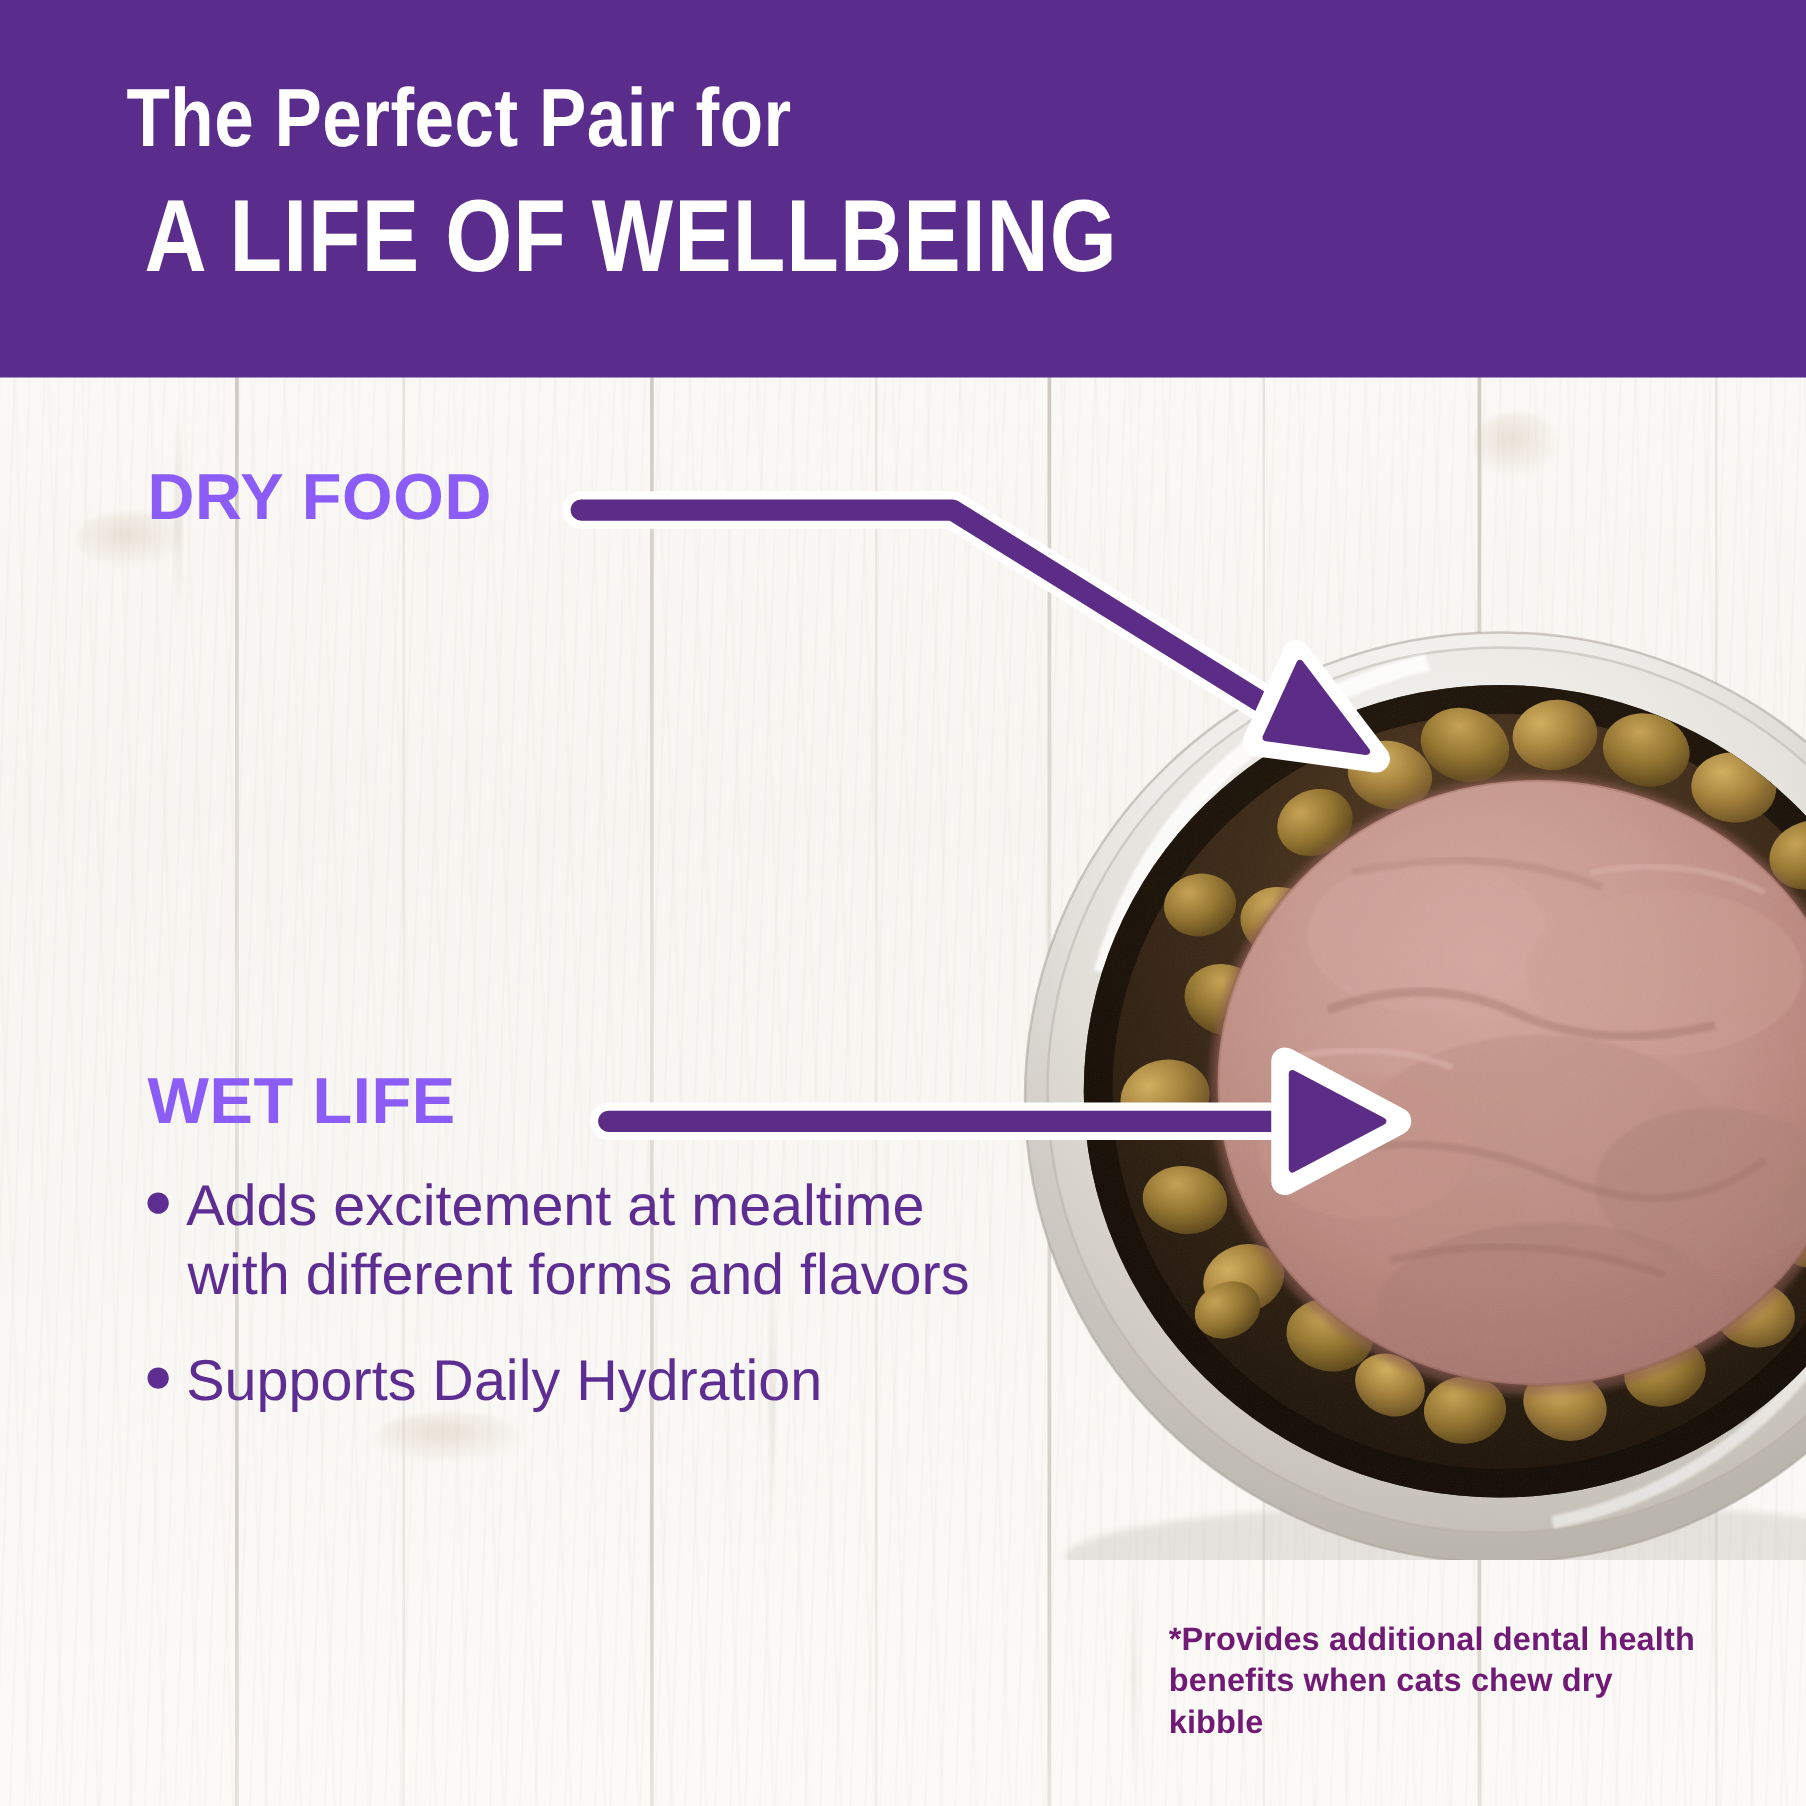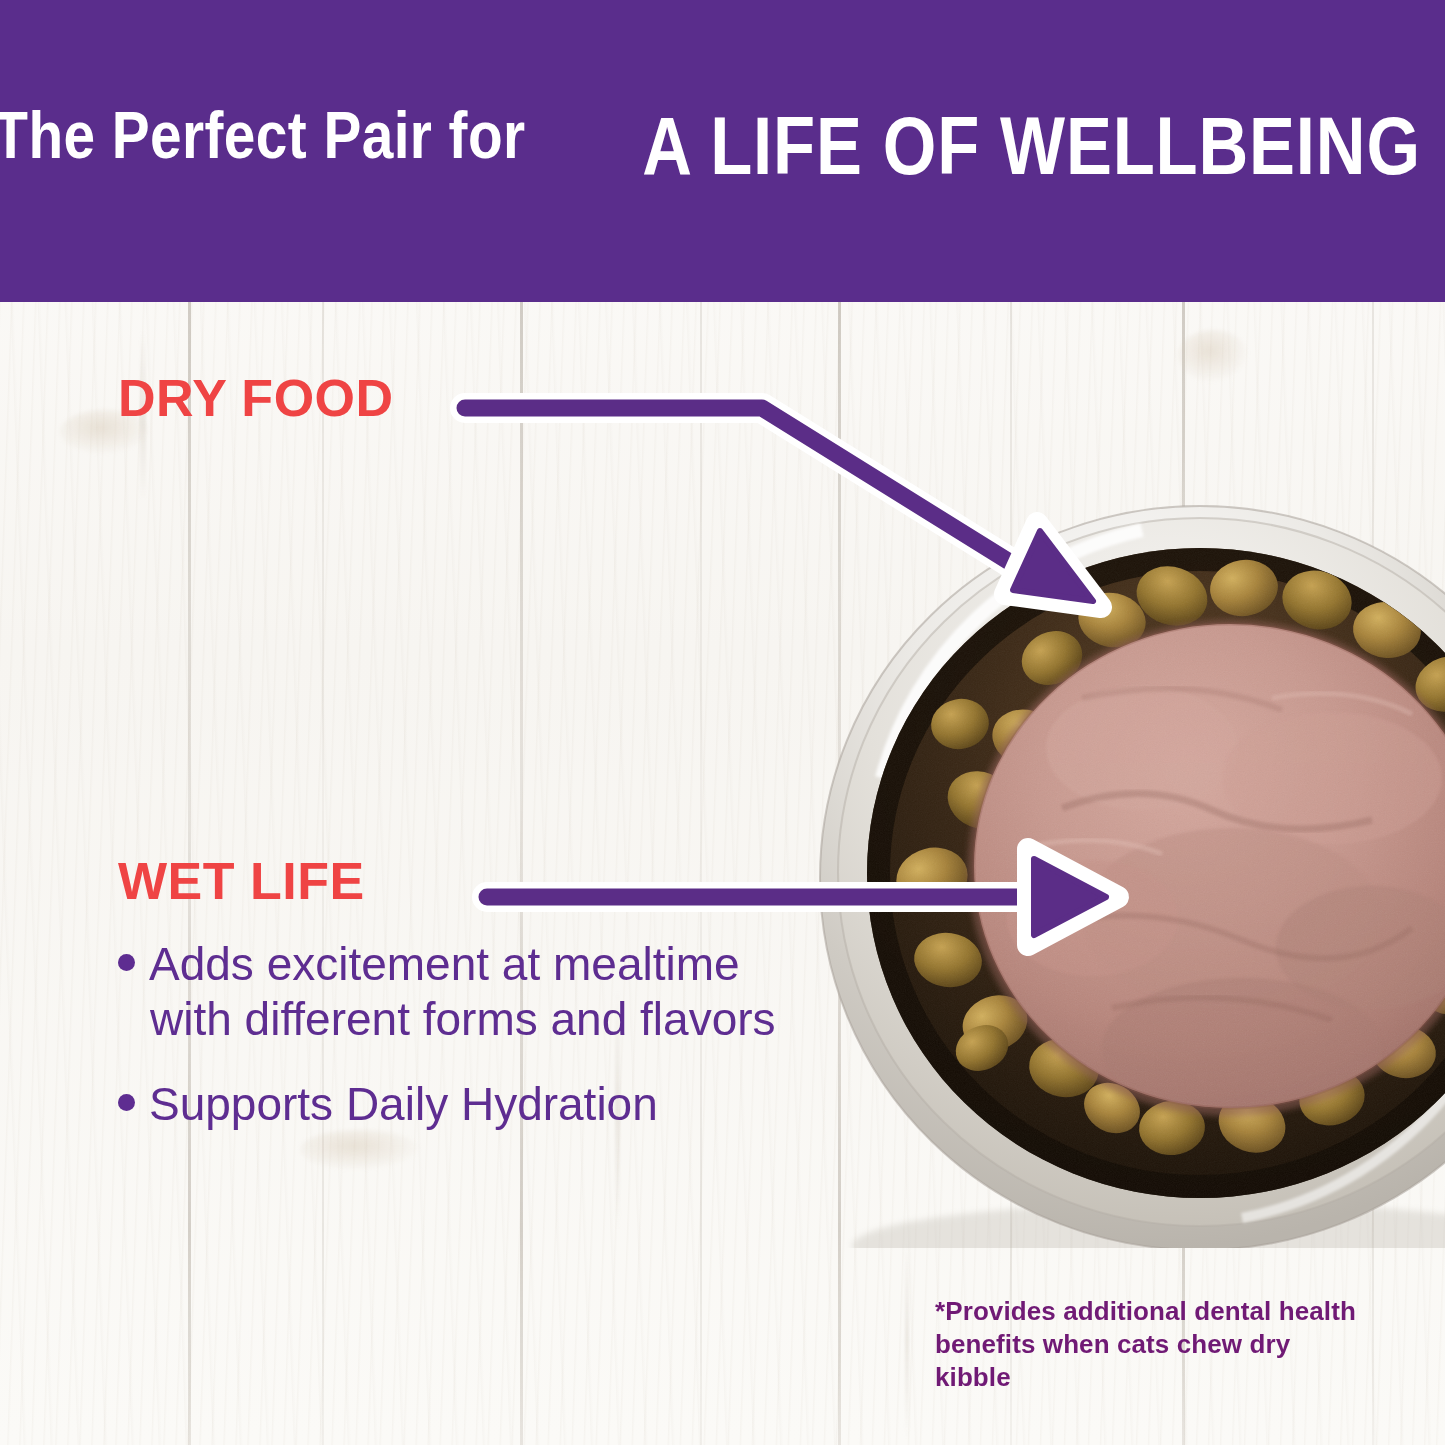--- a/index.html
+++ b/index.html
@@ -47,21 +47,21 @@
   .scuff{
     position:absolute;
     background:linear-gradient(180deg,rgba(186,174,158,.00),rgba(186,174,158,.22),rgba(186,174,158,.00));
     filter:blur(1.2px);
   }
 
   
   #header{
     position:absolute;left:0;top:0;width:1445px;height:302px;
     background:#5a2d8c;
-    display:flex;flex-direction:row;align-items:center;justify-content:center;
+    display:flex;flex-direction:column;justify-content:center;
     box-sizing:border-box;padding-bottom:10px;
   }
   #header .line1{
     color:#fff;
     font-family:"Liberation Sans Narrow","Liberation Sans",sans-serif;
     font-weight:bold;
     font-size:66px;
     letter-spacing:.5px;
     line-height:1;
     transform:scaleX(.86);
@@ -85,21 +85,21 @@
   #copy{
     position:absolute;left:118px;top:372px;width:660px;
     color:#5e2d91;
   }
   .sec-title{
     font-size:52px;
     font-weight:bold;
     letter-spacing:.5px;
     line-height:1;
     margin:0 0 34px 0;
-    color:#ef4444;
+    color:#8b5cf6;
   }
   .bullets{list-style:none;margin:0;padding:0;}
   .bullets li{
     font-size:46px;
     font-weight:500;
     line-height:55px;
     color:#5e2d91;
     margin-bottom:30px;
     text-indent:-32px;
     padding-left:32px;

